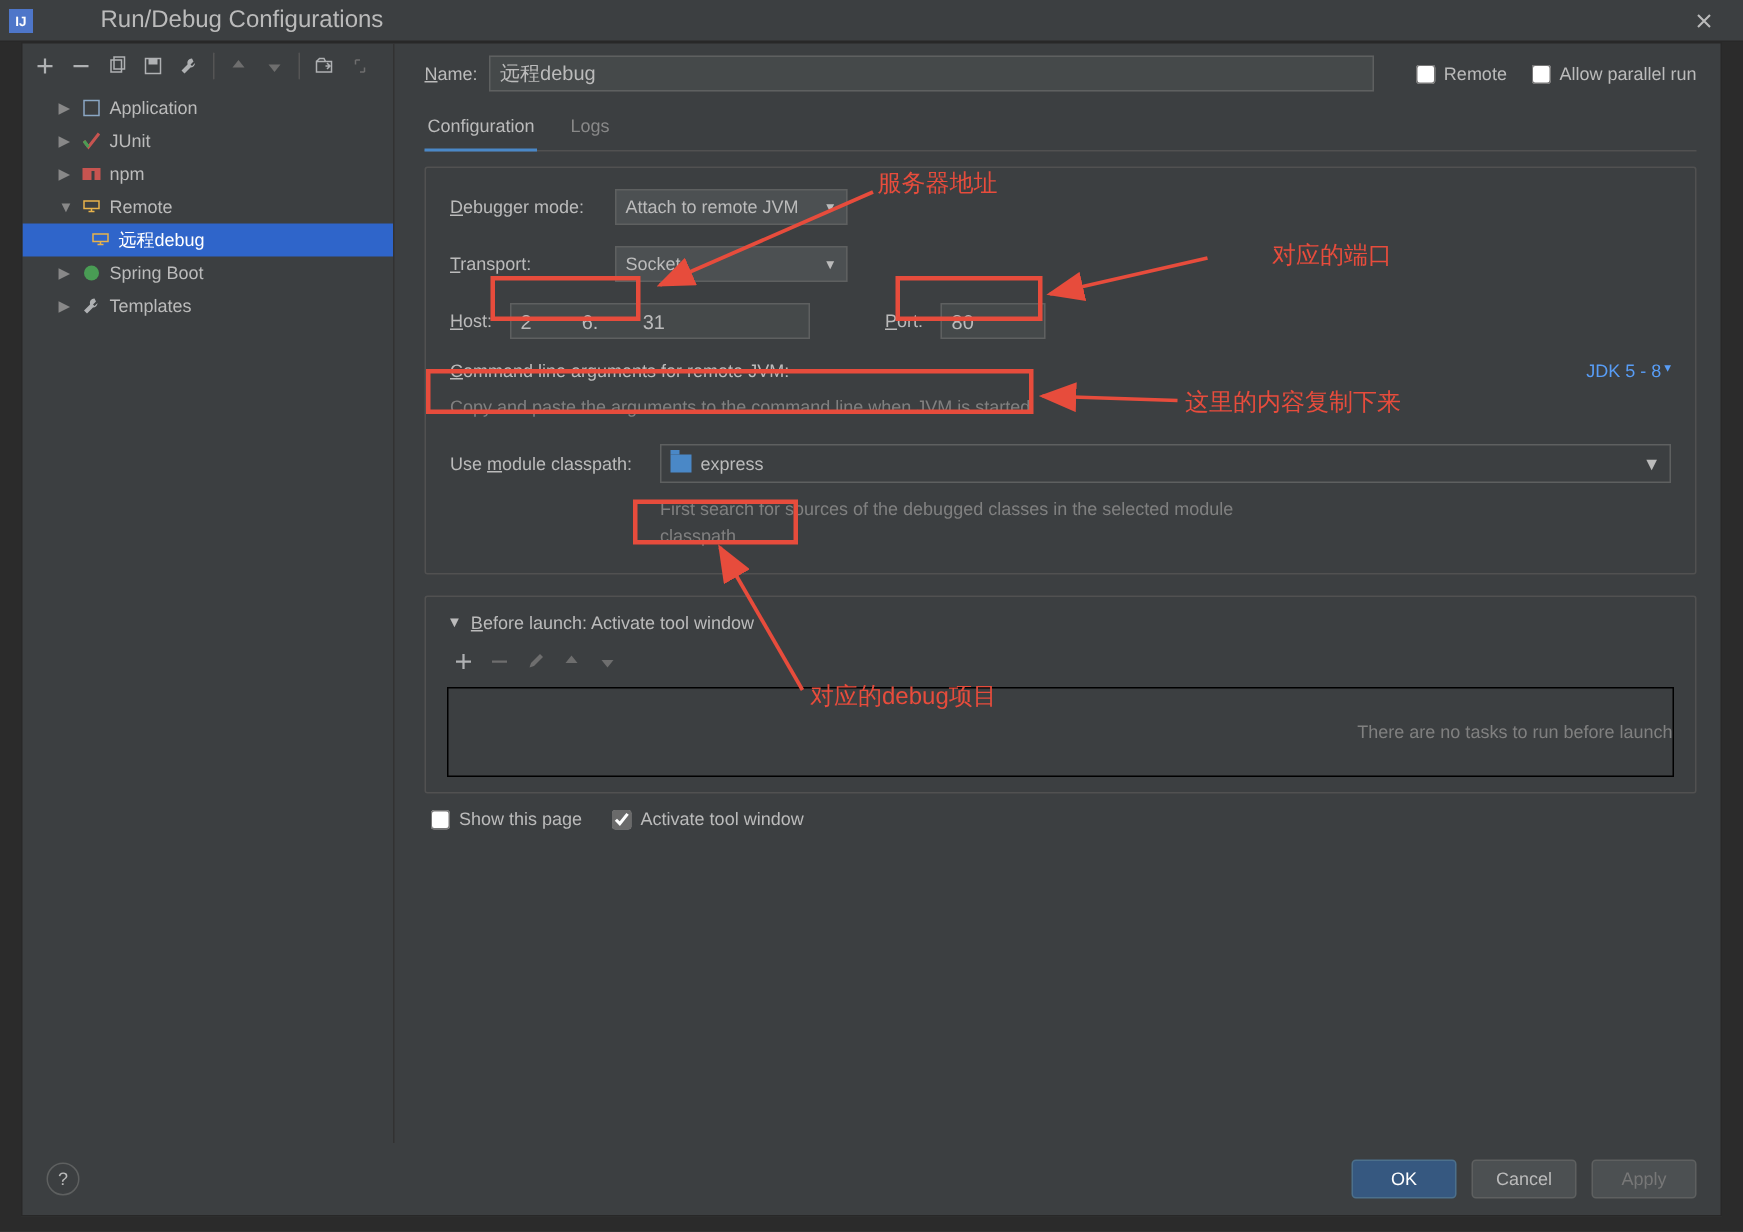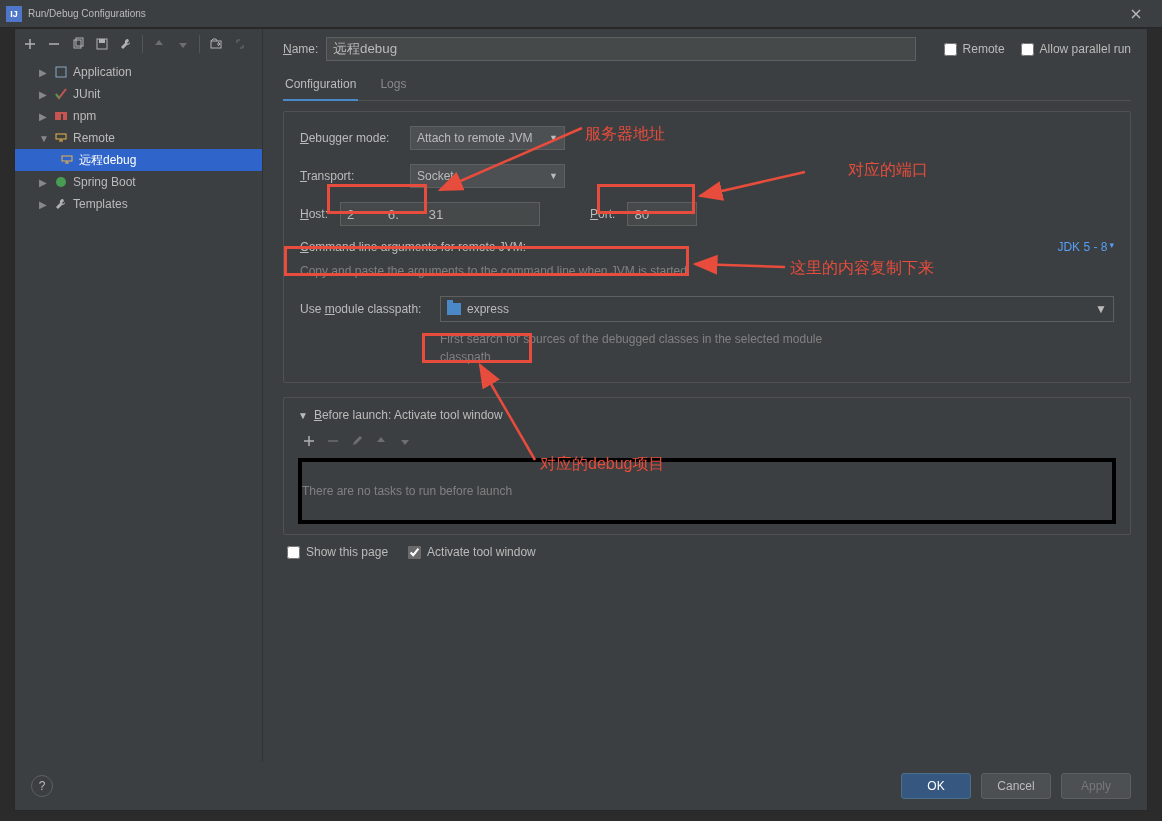--- a/index.html
+++ b/index.html
@@ -1,21 +1,21 @@
 <!DOCTYPE html>
 <html><head>
 <meta charset="utf-8">
 <style>
   * { box-sizing: border-box; margin: 0; padding: 0; font-family: "Segoe UI", Arial, sans-serif; }
   body { background: #2b2b2b; width: 1162px; height: 821px; overflow: hidden; color: #bbbbbb; font-size: 12px; position: relative; }
 
   
   .titlebar { height: 28px; background: #3c3f41; display: flex; align-items: center; padding: 0 6px; border-bottom: 1px solid #282828; }
   .titlebar .ticon { width: 16px; height: 16px; background: #4e76c9; margin-right: 6px; display:flex; align-items:center; justify-content:center; font-size:9px; font-weight:bold; color:#fff;}
-  .titlebar .title { color: #bbbbbb; font-size: 10px; flex: 1; }
+  .titlebar .title { color: #bbbbbb; font-size: 16px; flex: 1; margin-left: 39px; }
   .titlebar .close { width: 40px; height: 28px; display:flex; align-items:center; justify-content:center; color:#bbb; }
 
   .dialog-body { position:absolute; top:28px; left:14px; right:14px; bottom:10px; background:#3c3f41; border:1px solid #282828; display:flex; flex-direction:column; }
 
   
   .content { flex:1; display:flex; min-height:0; }
   .sidebar { width:248px; border-right:1px solid #323232; display:flex; flex-direction:column; }
   .toolbar { height:30px; display:flex; align-items:center; gap:2px; padding:0 4px; }
   .tbtn { width:22px; height:22px; display:flex; align-items:center; justify-content:center; color:#afb1b3; border-radius:3px; }
   .tbtn.sep { width:1px; height:18px; background:#555; margin:0 3px; padding:0; }
@@ -62,21 +62,21 @@
   .module-combo { flex:1; border:1px solid #5e6060; height:26px; display:flex; align-items:center; padding:0 6px; justify-content:space-between; background:#3c3f41;}
   .module-combo .left { display:flex; align-items:center; gap:6px; }
   .folder-icon { width:14px; height:12px; background:#4a88c7; position:relative; }
   .folder-icon::before { content:""; position:absolute; top:-3px; left:0; width:6px; height:3px; background:#4a88c7; }
   .module-hint { font-size:12px; color:#808080; margin-left:140px; margin-top:8px; max-width:400px; line-height:1.5; }
 
   .before-launch { border:1px solid #515151; border-radius:2px; padding:10px 14px; background:#3c3f41; }
   .bl-header { display:flex; align-items:center; gap:6px; color:#bbb; margin-bottom:8px; }
   .bl-header .arrow { font-size:10px; color:#bbb; }
   .bl-tools { display:flex; gap:2px; margin-bottom:6px; }
-  .bl-empty { text-align:left; color:#808080; padding:22px 0; border:4px solid #000000; }
+  .bl-empty { text-align:right; color:#808080; padding:22px 0; border:1px solid #000000; }
 
   .bottom-chk { display:flex; gap:20px; margin:10px 0 0 4px; }
 
   .button-bar { height:48px; display:flex; align-items:center; justify-content:space-between; padding:0 16px; }
   .help { width:22px; height:22px; border:1px solid #5e6060; border-radius:50%; display:flex; align-items:center; justify-content:center; color:#bbb; }
   .buttons { display:flex; gap:10px; }
   .btn { min-width:70px; height:26px; border:1px solid #5e6060; background:#4c5052; color:#bbb; display:flex; align-items:center; justify-content:center; padding:0 14px; border-radius:3px; }
   .btn.primary { background:#365880; border-color:#4c708c; color:#fff; }
   .btn.disabled { color:#777; }
 
@@ -353,21 +353,21 @@
       <div class="btn disabled">Apply</div>
     </div>
   </div>
 </div>
 
 <div class="redbox" style="left:327px; top:184px; width:100px; height:30px;"></div>
 <div class="redbox" style="left:597px; top:184px; width:98px; height:30px;"></div>
 <div class="redbox" style="left:284px; top:246px; width:405px; height:30px;"></div>
 <div class="redbox" style="left:422px; top:333px; width:110px; height:30px;"></div>
 
-<div class="anno" style="left:585px; top:124px;">服务器地址</div>
+<div class="anno" style="left:585px; top:112px;">服务器地址</div>
 <div class="anno" style="left:848px; top:160px;">对应的端口</div>
 <div class="anno" style="left:790px; top:258px;">这里的内容复制下来</div>
 <div class="anno" style="left:540px; top:454px;">对应的debug项目</div>
 
 <svg class="arrow-svg" style="left:0;top:0;" width="1162" height="821">
   <defs>
       <marker id="ah" markerWidth="10" markerHeight="8" refX="9" refY="4" orient="auto">
         <polygon points="0 0, 10 4, 0 8" fill="#e74c3c"></polygon>
       </marker>
     </defs>

